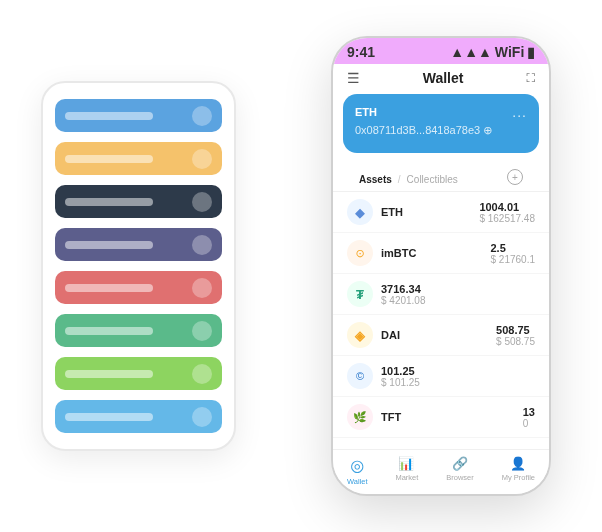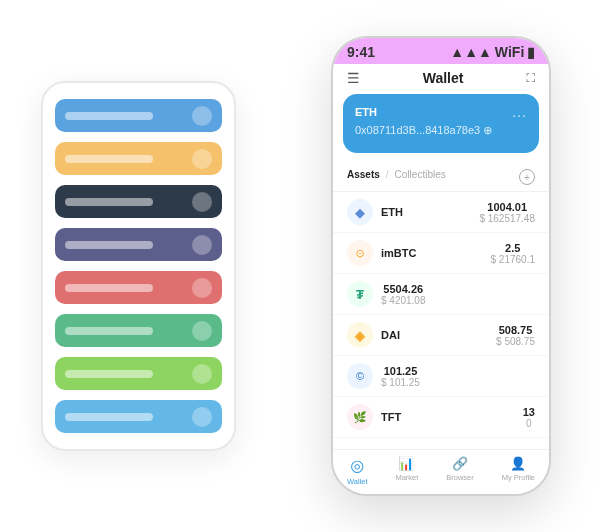--- a/index.html
+++ b/index.html
@@ -181,24 +181,24 @@
       text-align: right;
     }
 
     .eth-currency {
       font-size: 11px;
       margin-right: 3px;
     }
 
     
     .assets-header {
-      padding: 6px 14px;
+      padding: 6px 26px;
       display: flex;
       justify-content: space-between;
-      align-items: flex-start;
+      align-items: flex-end;
       border-bottom: 1px solid #f0f0f0;
     }
 
     .assets-tabs {
       display: flex;
       gap: 6px;
       align-items: center;
       font-size: 10px;
     }
 
@@ -254,21 +254,21 @@
     }
 
     .asset-name {
       font-size: 11px;
       font-weight: 600;
       color: #222;
       flex: 1;
     }
 
     .asset-amounts {
-      text-align: center;
+      text-align: left;
     }
 
     .asset-amount {
       font-size: 11px;
       font-weight: 600;
       color: #222;
     }
 
     .asset-usd {
       font-size: 10px;
@@ -410,21 +410,21 @@
           <span class="asset-name">imBTC</span>
           <div class="asset-amounts">
             <div class="asset-amount">2.5</div>
             <div class="asset-usd">$ 21760.1</div>
           </div>
         </div>
 
         <div class="asset-row">
           <div class="asset-icon icon-usdt" style="font-size:13px;font-weight:700;">₮</div>
           <div class="asset-amounts">
-            <div class="asset-amount">5504.26</div>
+            <div class="asset-amount">3716.34</div>
             <div class="asset-usd">$ 4201.08</div>
           </div>
         </div>
 
         <div class="asset-row">
           <div class="asset-icon icon-dai" style="background:#fff8e1;color:#f5a623;font-size:13px;font-weight:700;">◈</div>
           <span class="asset-name">DAI</span>
           <div class="asset-amounts">
             <div class="asset-amount">508.75</div>
             <div class="asset-usd">$ 508.75</div>

